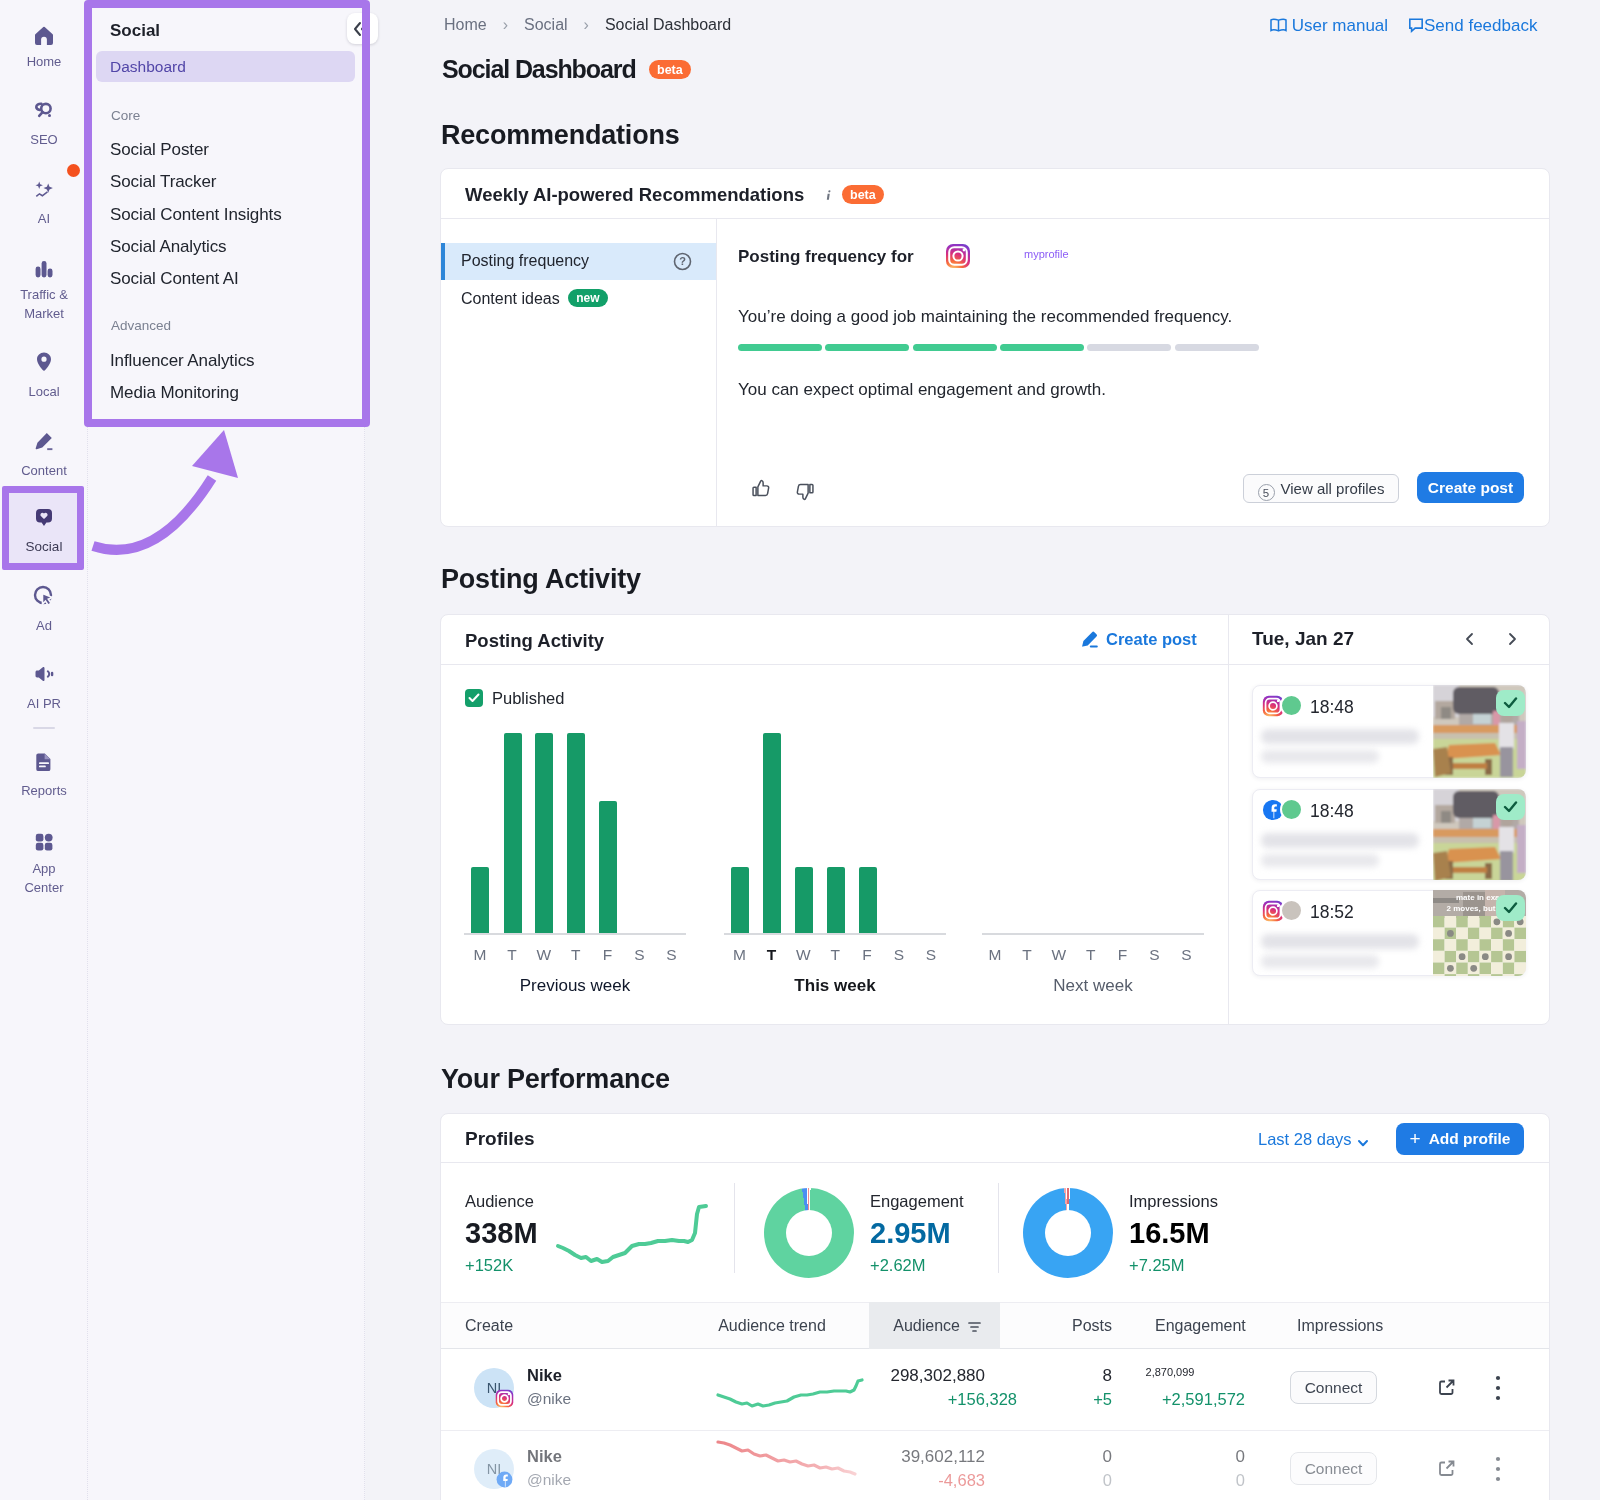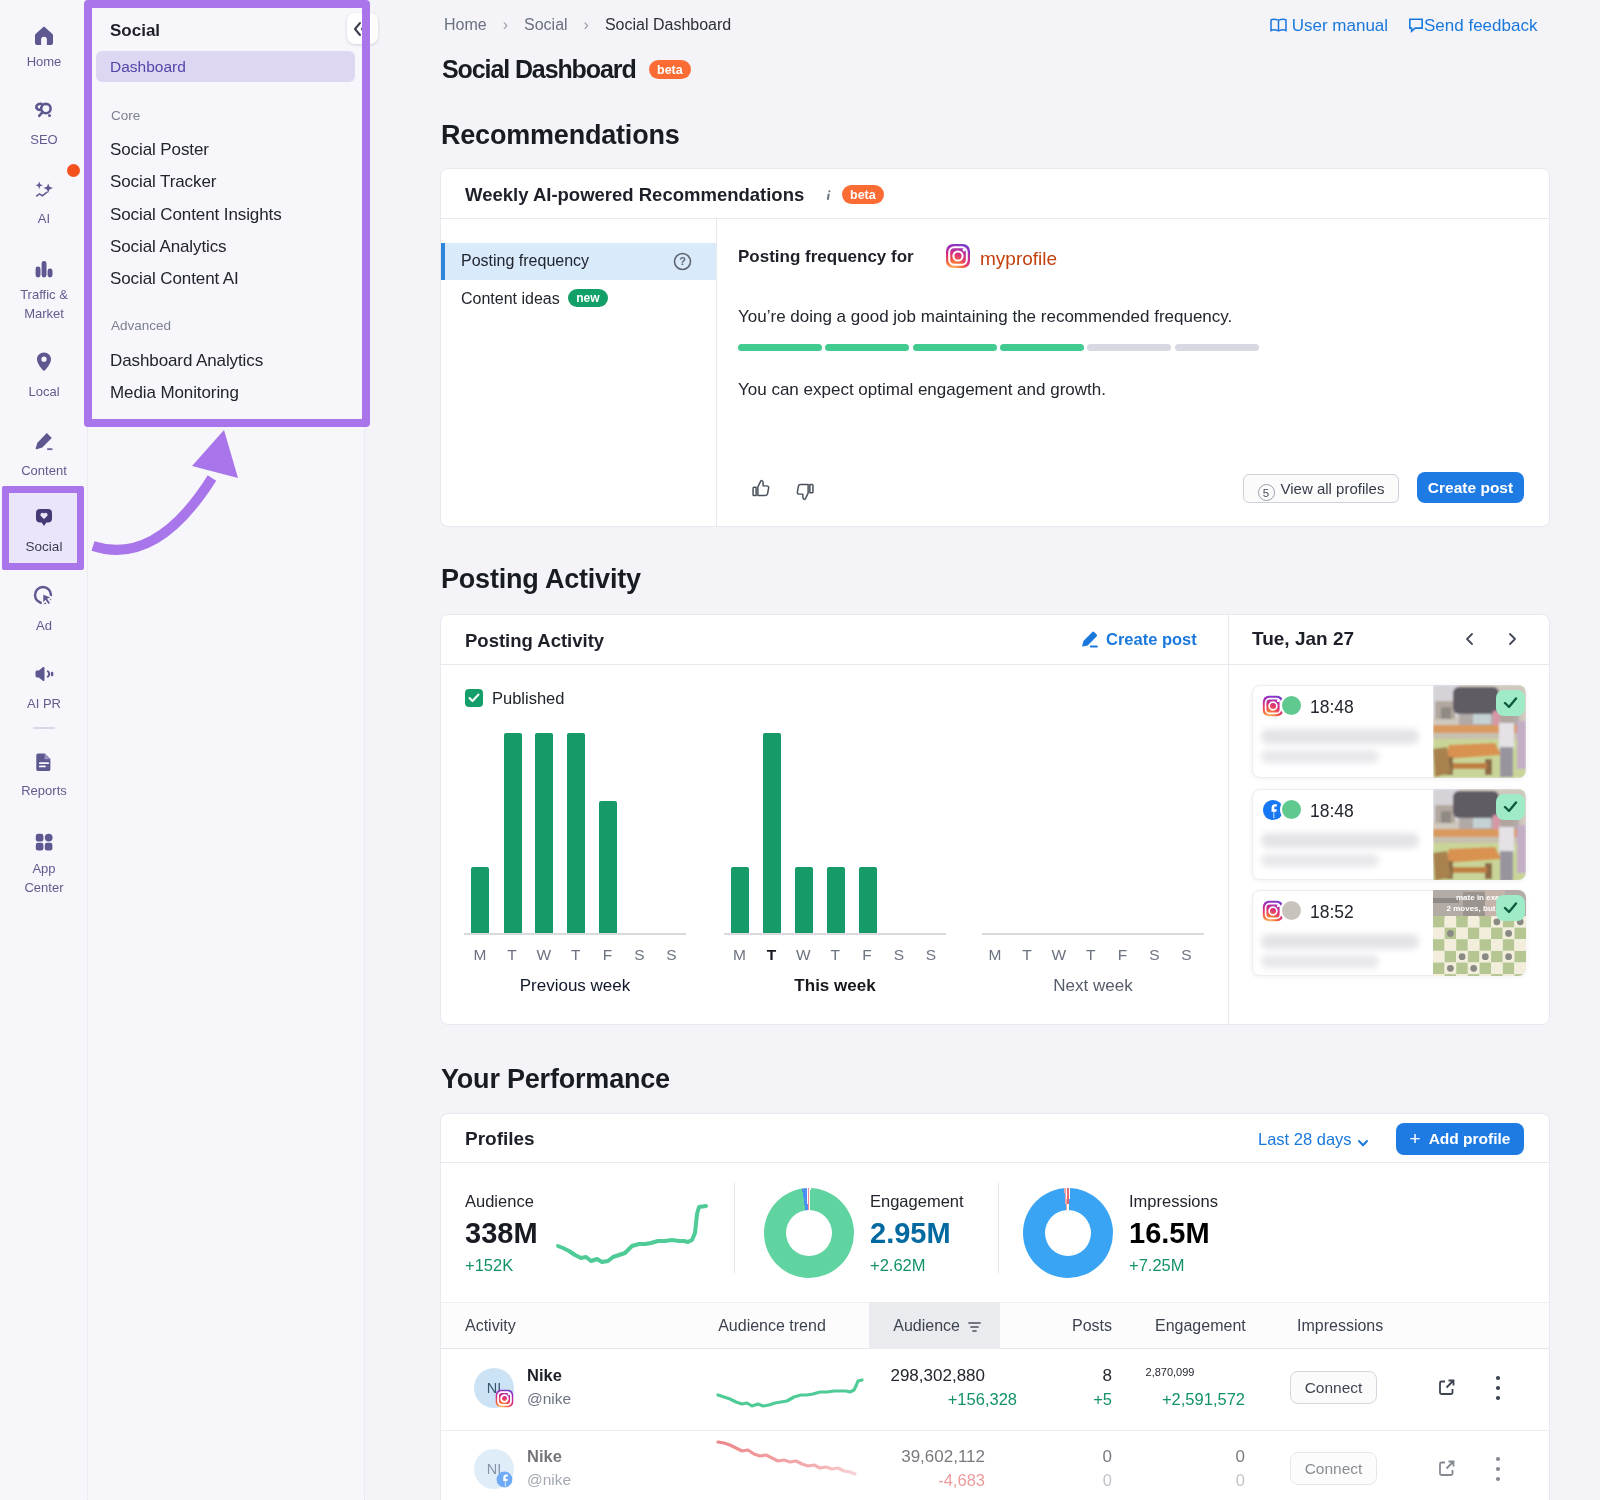--- a/index.html
+++ b/index.html
@@ -123,21 +123,21 @@
     </svg>
   <div class="abs" style="left:96px;top:51px;width:259px;height:31px;background:#ddd7f3;border-radius:6px;"></div>
   <div class="abs" style="left:110px;top:58px;font-size:15.5px;color:#5246a8;z-index:2">Dashboard</div>
   <div class="menuhead" style="top:108px">Core</div>
   <div class="menuitem" style="top:140px">Social Poster</div>
   <div class="menuitem" style="top:172px">Social Tracker</div>
   <div class="menuitem" style="top:204.5px">Social Content Insights</div>
   <div class="menuitem" style="top:237px">Social Analytics</div>
   <div class="menuitem" style="top:269px">Social Content AI</div>
   <div class="menuhead" style="top:318px">Advanced</div>
-  <div class="menuitem" style="top:351px">Dashboard Analytics</div>
+  <div class="menuitem" style="top:351px">Influencer Analytics</div>
   <div class="menuitem" style="top:382.5px">Media Monitoring</div>
 </div>
 <div id="frame"></div>
 <div id="socialtile"></div>
 <svg id="arrow" class="abs" style="left:88px;top:425px;z-index:6" width="165" height="140" viewBox="0 0 165 140">
   <path d="M5 121 C 45 134, 85 115, 124 53" fill="none" stroke="#a876ea" stroke-width="10"></path>
   <polygon points="136,5 104,41 150,53" fill="#a876ea"></polygon>
 </svg>
 
 <div id="main">
@@ -187,21 +187,21 @@
           <stop offset=".55" stop-color="#d82e7f"></stop>
           <stop offset=".8" stop-color="#9631c1"></stop>
           <stop offset="1" stop-color="#5551d4"></stop>
         </radialGradient>
       </defs>
       <rect x="1" y="1" width="24" height="24" rx="7" fill="url(#ig1)"></rect>
       <rect x="4.2" y="4.2" width="17.6" height="17.6" rx="5" fill="none" stroke="#fff" stroke-width="2"></rect>
       <circle cx="13" cy="13" r="4.6" fill="none" stroke="#fff" stroke-width="2"></circle>
       <circle cx="19" cy="7" r="1.4" fill="#fff"></circle>
     </svg>
-  <div class="abs" style="left:980px;top:248px;font-size:19px;color:#c2410c">myprofile</div>
+  <div class="abs" style="left:1024px;top:248px;font-size:11px;color:#8b5cf6">myprofile</div>
 
   <div class="abs" style="left:738px;top:307px;font-size:17px;color:#22262e">You’re doing a good job maintaining the recommended frequency.</div>
   <div class="abs" style="left:738px;top:344px;width:84px;height:7px;border-radius:3.5px;background:#41cb91"></div>
   <div class="abs" style="left:825px;top:344px;width:84px;height:7px;border-radius:3.5px;background:#41cb91"></div>
   <div class="abs" style="left:913px;top:344px;width:84px;height:7px;border-radius:3.5px;background:#41cb91"></div>
   <div class="abs" style="left:1000px;top:344px;width:84px;height:7px;border-radius:3.5px;background:#41cb91"></div>
   <div class="abs" style="left:1087px;top:344px;width:84px;height:7px;border-radius:3.5px;background:#d7d9e2"></div>
   <div class="abs" style="left:1175px;top:344px;width:84px;height:7px;border-radius:3.5px;background:#d7d9e2"></div>
   <div class="abs" style="left:738px;top:380px;font-size:17px;color:#22262e">You can expect optimal engagement and growth.</div>
 
@@ -483,21 +483,21 @@
   <div class="abs" style="left:998px;top:1183px;width:1px;height:90px;background:#e4e4ec"></div>
 
   <div class="abs" style="left:1023px;top:1188px;width:90px;height:90px;border-radius:50%;background:conic-gradient(from 355deg, #f2a3a8 0deg 2.5deg, #ffffff 2.5deg 4deg, #e26a70 4deg 6deg, #ffffff 6deg 7.5deg, #38a4f3 7.5deg 360deg)"></div>
   <div class="abs" style="left:1045px;top:1210px;width:46px;height:46px;border-radius:50%;background:#fff"></div>
   <div class="abs" style="left:1129px;top:1192px;font-size:16.5px;color:#23262e">Impressions</div>
   <div class="abs" style="left:1129px;top:1217px;font-size:29px;font-weight:bold;color:#000000">16.5M</div>
   <div class="abs green" style="left:1129px;top:1256px;font-size:16.5px">+7.25M</div>
 
   <div class="abs" style="left:441px;top:1302px;width:1108px;height:47px;background:#fcfcfd;border-top:1px solid #ededf2;border-bottom:1px solid #e3e5ea"></div>
   <div class="abs" style="left:869px;top:1302px;width:131px;height:47px;background:#e9ebee"></div>
-  <div class="abs" style="left:465px;top:1317px;font-size:16px;color:#3c434f">Activity</div>
+  <div class="abs" style="left:465px;top:1317px;font-size:16px;color:#3c434f">Create</div>
   <div class="abs" style="left:702px;top:1317px;width:140px;text-align:center;font-size:16px;color:#3c434f">Audience trend</div>
   <div class="abs" style="left:880px;top:1317px;width:80px;text-align:right;font-size:16px;color:#3c434f">Audience</div>
   <svg class="abs" style="left:968px;top:1321px" width="16" height="12" viewBox="0 0 16 12">
       <path d="M1 2h11M3 6h7M5 10h3" stroke="#4a505c" stroke-width="1.7" stroke-linecap="round"></path>
     </svg>
   <div class="abs" style="left:1047px;top:1317px;width:65px;text-align:right;font-size:16px;color:#3c434f">Posts</div>
   <div class="abs" style="left:1155px;top:1317px;width:90px;text-align:right;font-size:16px;color:#3c434f">Engagement</div>
   <div class="abs" style="left:1297px;top:1317px;font-size:16px;color:#3c434f">Impressions</div>
 
   <div class="abs" style="left:441px;top:1430px;width:1108px;height:1px;background:#ededf2"></div>

